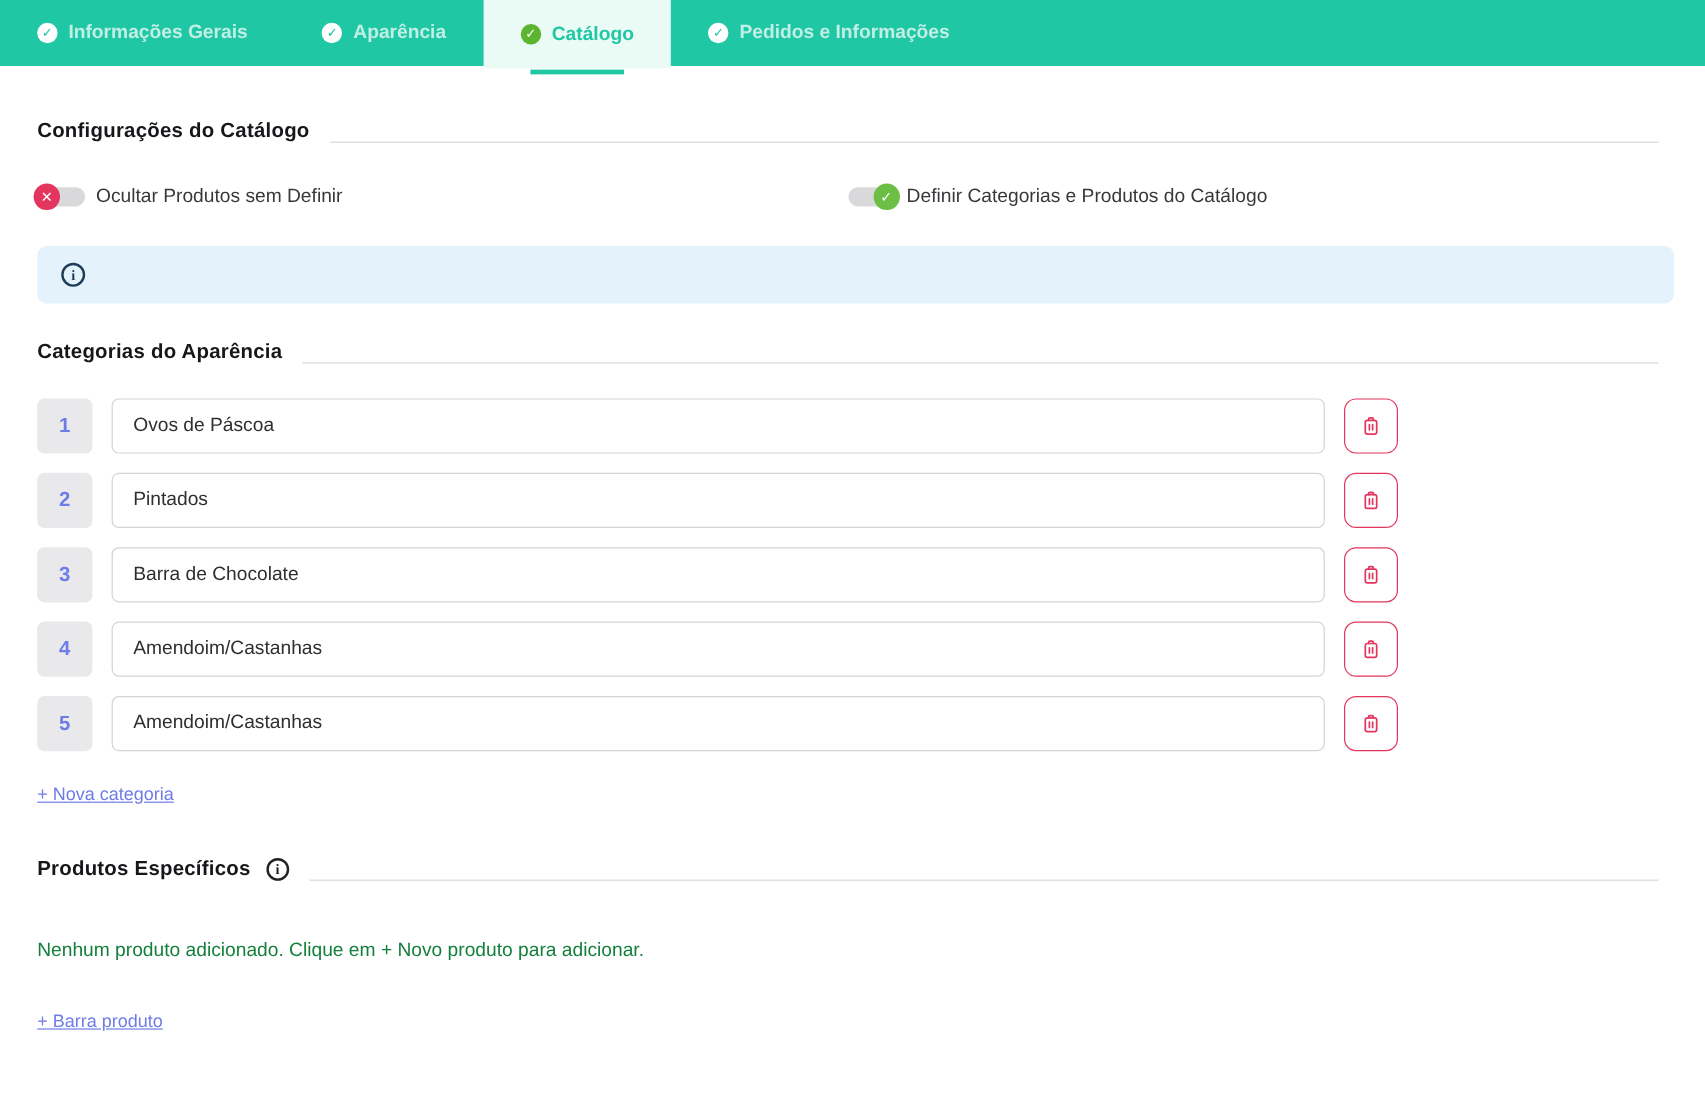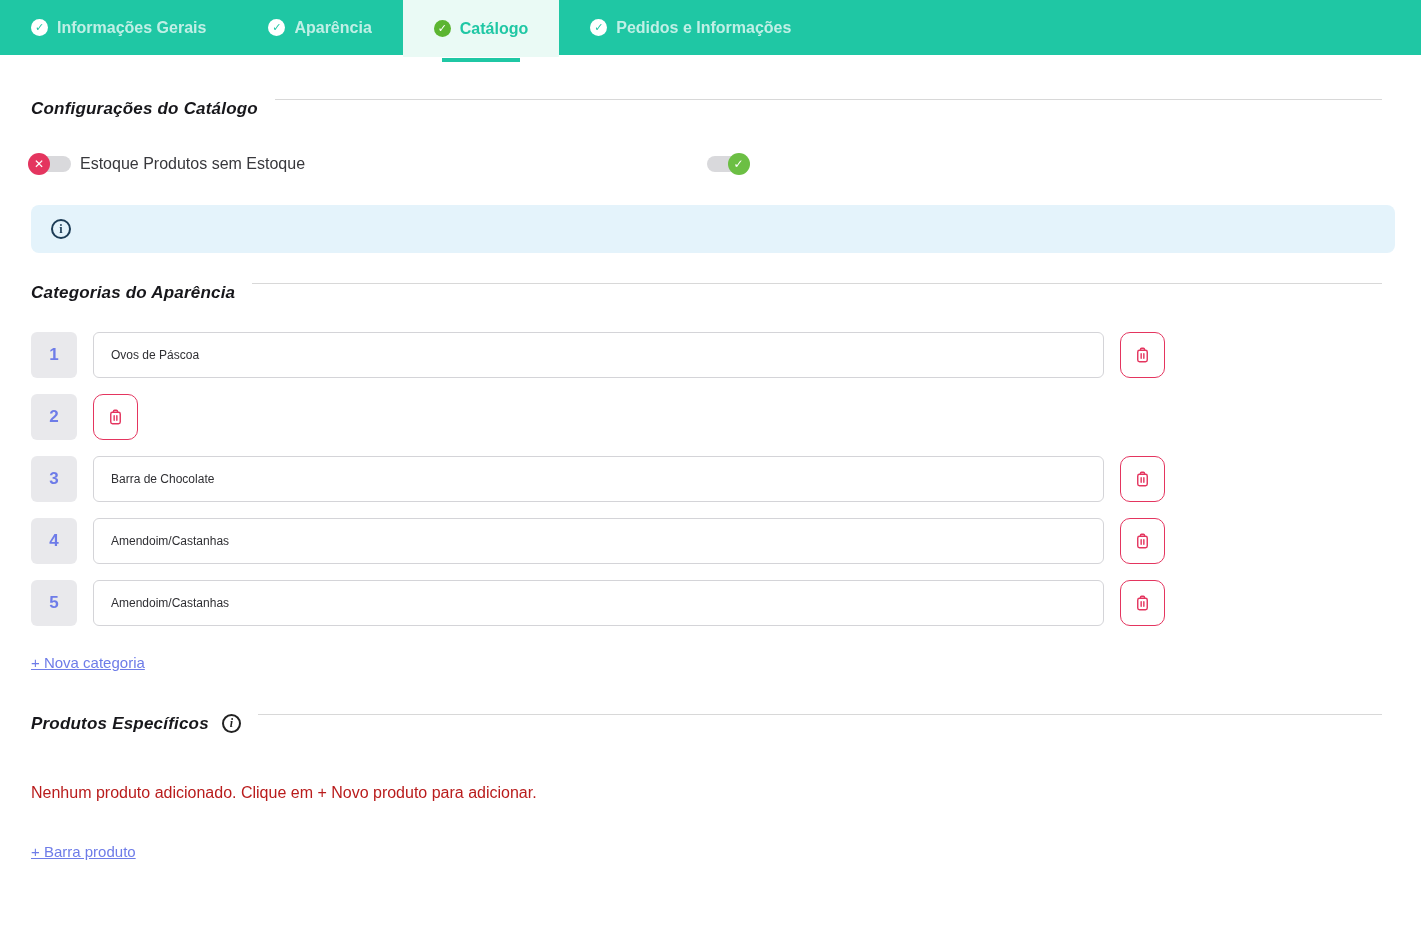--- a/index.html
+++ b/index.html
@@ -13,21 +13,21 @@
   .tab .check { width: 17px; height: 17px; border-radius: 50%; background: #ffffff; color: #1fc7a4;
     display: flex; align-items: center; justify-content: center; font-size: 11px; font-weight: 700; flex: 0 0 auto; }
   .tab.active { background: #eafaf5; color: #1fc7a4; font-weight: 700; height: 57px; position: relative; }
   .tab.active .check { background: #5cb531; color: #ffffff; }
   .tab.active::after { content: ""; position: absolute; left: 50%; transform: translateX(-50%);
     bottom: -5px; width: 78px; height: 4px; background: #1fc7a4; }
 
   
   .content { padding: 0 39px 0 31px; }
 
-  .section-title { display: flex; align-items: flex-start; gap: 17px; font-style: italic; }
+  .section-title { display: flex; align-items: flex-end; gap: 17px; }
   .section-title h2 { font-size: 17px; font-weight: 700; color: #17171b; letter-spacing: 0.2px; white-space: nowrap; }
   .section-title .rule { flex: 1; height: 1px; background: #d8d8d8; }
   .info-circle { width: 19px; height: 19px; border: 2px solid #222; border-radius: 50%;
     display: flex; align-items: center; justify-content: center;
     font-size: 12px; font-weight: 700; color: #222; flex: 0 0 auto;
     font-family: "Liberation Serif", "DejaVu Serif", serif; }
 
   .st-settings { margin-top: 44px; }
   .st-categories { margin-top: 30px; }
   .st-products { margin-top: 42px; }
@@ -50,29 +50,29 @@
     min-height: 48px; display: flex; align-items: center; padding: 10px 20px; gap: 18px; }
   .info-banner .info-circle { border-color: #1d3c56; color: #1d3c56; width: 20px; height: 20px; }
   .info-banner p { font-size: 14.5px; font-weight: 600; color: #1d3c56; }
 
   
   .category-list { margin-top: 29px; display: flex; flex-direction: column; gap: 16px; }
   .category-row { display: flex; align-items: stretch; gap: 16px; width: calc(100% - 217px); height: 46px; }
   .order-badge { width: 46px; border-radius: 6px; background: #e9e9ec; color: #6e7ce8;
     font-size: 17px; font-weight: 700; display: flex; align-items: center; justify-content: center; flex: 0 0 auto; }
   .category-input { flex: 1; border: 1px solid #d4d4d8; border-radius: 6px; padding: 0 17px;
-    font-size: 12px; color: #2f2f33; font-family: inherit; outline: none; background: #fff; }
+    font-size: 16px; color: #2f2f33; font-family: inherit; outline: none; background: #fff; }
   .trash-btn { width: 45px; border: 1.5px solid #e4355f; border-radius: 10px; background: #ffffff;
     display: flex; align-items: center; justify-content: center; cursor: pointer; flex: 0 0 auto; }
 
   
   .link { display: inline-block; font-size: 15px; font-weight: 400; color: #6e7ce8;
     text-decoration: underline; cursor: pointer; }
   .link-new-category { margin-top: 28px; }
-  .empty-text { margin-top: 50px; font-size: 16px; color: #b91c1c; }
+  .empty-text { margin-top: 50px; font-size: 16px; color: #15803d; }
   .link-new-product { margin-top: 41px; }
 </style>
 </head>
 <body>
 
 <nav class="tabbar">
   <div class="tab">
     <span class="check">✓</span>
     <span>Informações Gerais</span>
   </div>
@@ -96,26 +96,27 @@
   <div class="section-title st-settings">
     <h2>Configurações do Catálogo</h2>
     <div class="rule"></div>
   </div>
 
   <div class="toggles">
     <div class="toggle-col">
       <span class="switch off">
         <span class="knob">✕</span>
       </span>
-      <span class="toggle-label">Estoque Produtos sem Estoque</span>
+      <span class="toggle-label">Ocultar Produtos sem Definir</span>
     </div>
     <div class="toggle-col">
       <span class="switch on">
         <span class="knob">✓</span>
       </span>
+      <span class="toggle-label">Definir Categorias e Produtos do Catálogo</span>
     </div>
   </div>
 
   <div class="info-banner">
     <span class="info-circle">i</span>
   </div>
 
   
   <div class="section-title st-categories">
     <h2>Categorias do Aparência</h2>
@@ -129,20 +130,21 @@
       <button class="trash-btn">
         <svg width="19" height="20" viewBox="0 0 24 24" fill="none" stroke="#e4355f" stroke-width="1.8" stroke-linecap="round" stroke-linejoin="round">
             <path d="M9.5 6V4.8a1.3 1.3 0 0 1 1.3-1.3h2.4a1.3 1.3 0 0 1 1.3 1.3V6"></path>
             <rect x="6" y="6" width="12" height="14.5" rx="2.2"></rect>
             <path d="M10.3 10.5v5.5M13.7 10.5v5.5"></path>
           </svg>
       </button>
     </div>
     <div class="category-row">
       <div class="order-badge">2</div>
+      <input class="category-input" type="text" value="Pintados" style="">
       <button class="trash-btn">
         <svg width="19" height="20" viewBox="0 0 24 24" fill="none" stroke="#e4355f" stroke-width="1.8" stroke-linecap="round" stroke-linejoin="round">
             <path d="M9.5 6V4.8a1.3 1.3 0 0 1 1.3-1.3h2.4a1.3 1.3 0 0 1 1.3 1.3V6"></path>
             <rect x="6" y="6" width="12" height="14.5" rx="2.2"></rect>
             <path d="M10.3 10.5v5.5M13.7 10.5v5.5"></path>
           </svg>
       </button>
     </div>
     <div class="category-row">
       <div class="order-badge">3</div>

